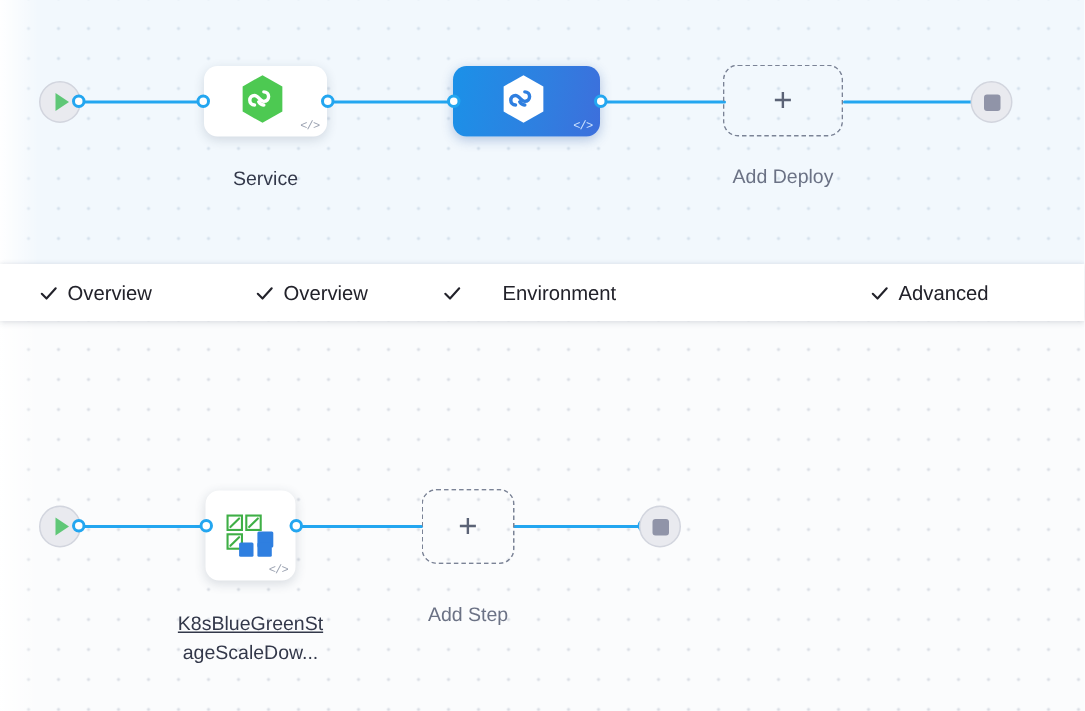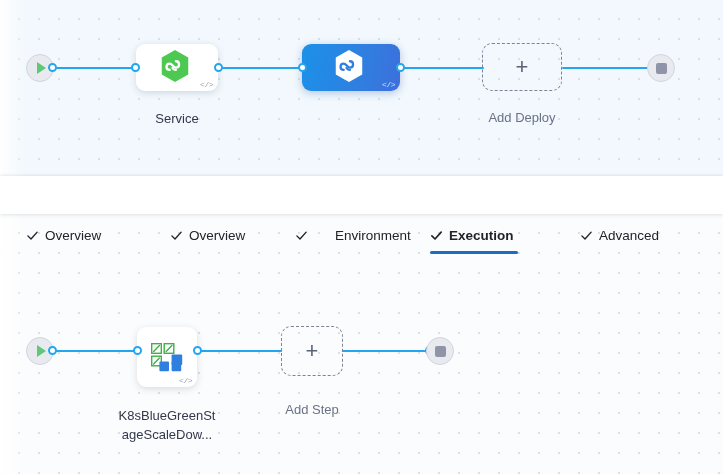--- a/index.html
+++ b/index.html
@@ -35,21 +35,21 @@
   
   #tab-bar{
     position:absolute;left:0;top:176px;width:723px;height:38px;
     background:#ffffff;
     box-shadow:0 1px 4px rgba(40,55,80,.13), 0 -1px 3px rgba(40,55,80,.06);
     display:flex;align-items:stretch;z-index:6;
   }
   .tab{
     position:relative;display:flex;align-items:center;gap:7px;
     padding:0 0 0 0;height:38px;cursor:pointer;
-    color:#22222a;font-size:13.5px;margin-top:40px;
+    color:#22222a;font-size:13.5px;
   }
   .tab .tlabel{white-space:nowrap;}
   .tab.active .tlabel{font-weight:bold;}
   .tab .check{
     width:12px;height:12px;flex:none;position:relative;top:0px;
   }
   .tab .check svg{display:block;}
   .tab .underline{
     position:absolute;left:0;right:0;bottom:0;height:3px;border-radius:2px;
     background:#1b6cc4;
@@ -209,29 +209,20 @@
 
     <div class="tab" id="tab-environment">
       <span class="check">
         <svg viewBox="0 0 14 14" width="13" height="13" aria-hidden="true">
           <path d="M2 7.4 L5.4 10.8 L12 3.4" fill="none" stroke="#22222a" stroke-width="1.5" stroke-linecap="round" stroke-linejoin="round"></path>
         </svg>
       </span>
       <span class="tlabel">Environment</span>
     </div>
 
-    <div class="tab active" id="tab-execution">
-      <span class="check">
-        <svg viewBox="0 0 14 14" width="13" height="13" aria-hidden="true">
-          <path d="M2 7.4 L5.4 10.8 L12 3.4" fill="none" stroke="#22222a" stroke-width="1.8" stroke-linecap="round" stroke-linejoin="round"></path>
-        </svg>
-      </span>
-      <span class="tlabel">Execution</span>
-      <span class="underline"></span>
-    </div>
 
     <div class="tab" id="tab-advanced">
       <span class="check">
         <svg viewBox="0 0 14 14" width="13" height="13" aria-hidden="true">
           <path d="M2 7.4 L5.4 10.8 L12 3.4" fill="none" stroke="#22222a" stroke-width="1.5" stroke-linecap="round" stroke-linejoin="round"></path>
         </svg>
       </span>
       <span class="tlabel">Advanced</span>
     </div>
   </div>
@@ -268,21 +259,21 @@
             <rect x="21.6" y="12.4" width="10.6" height="10.6" rx="1"></rect>
             <rect x="9.4" y="19.6" width="9.6" height="9.6" rx="1"></rect>
             <rect x="21.6" y="19.6" width="9.6" height="9.6" rx="1"></rect>
           </g>
         </svg>
       </span>
       <span class="codebadge">&lt;/&gt;</span>
     </div>
     <div class="dot" style="left:133px;top:132px;"></div>
     <div class="dot" style="left:193px;top:132px;"></div>
-    <div class="nodelabel" style="left:90px;top:192px;width:154px;">K8sBlueGreenSt</div>
+    <div class="nodelabel" style="left:90px;top:192px;width:154px;text-decoration:underline;">K8sBlueGreenSt</div>
     <div class="nodelabel" style="left:90px;top:211px;width:154px;">ageScaleDow...</div>
 
     <div class="node dashed" style="left:281px;top:112px;width:62px;height:50px;">
       <span class="plus">+</span>
     </div>
     <div class="nodelabel muted" style="left:252px;top:186px;width:120px;">Add Step</div>
 
     <div class="dot" style="left:425px;top:132px;"></div>
     <div class="terminal" style="left:426px;top:123px;">
       <div class="stop"></div>

